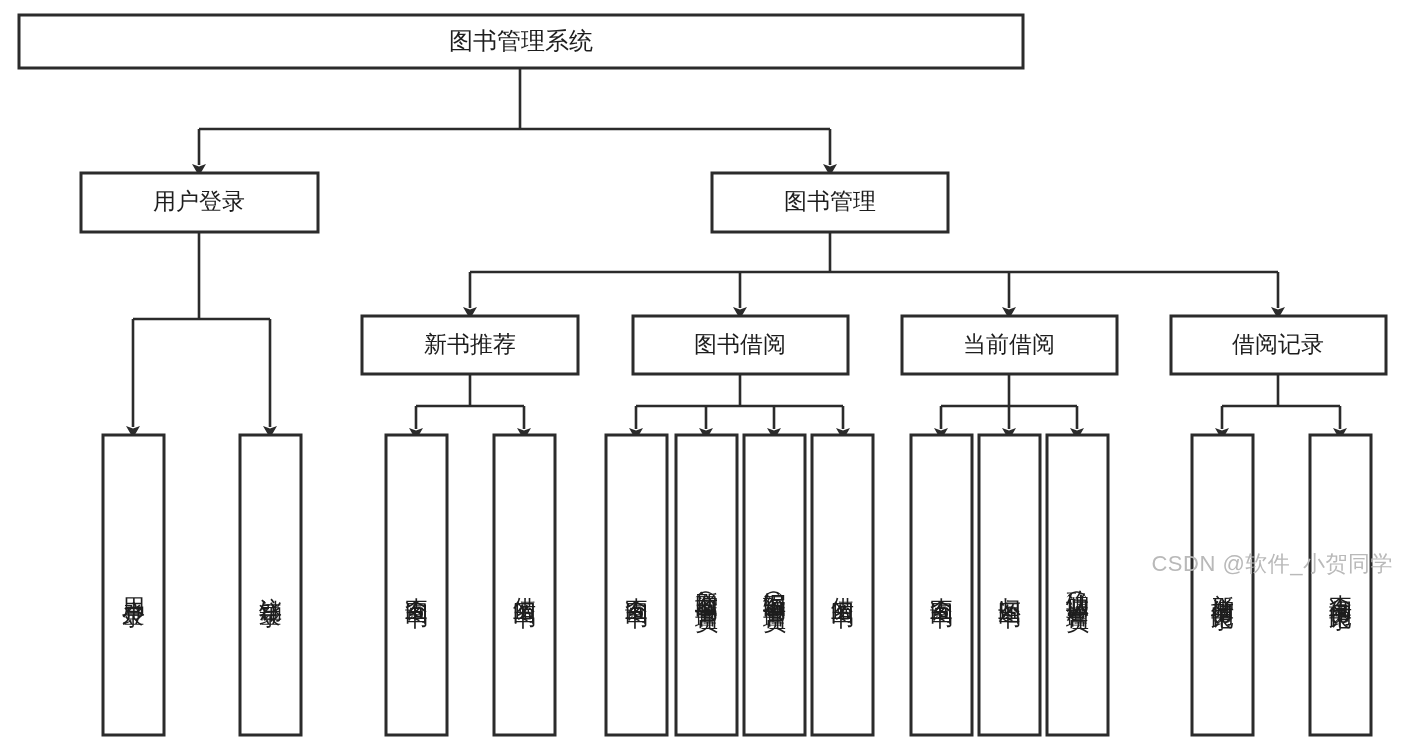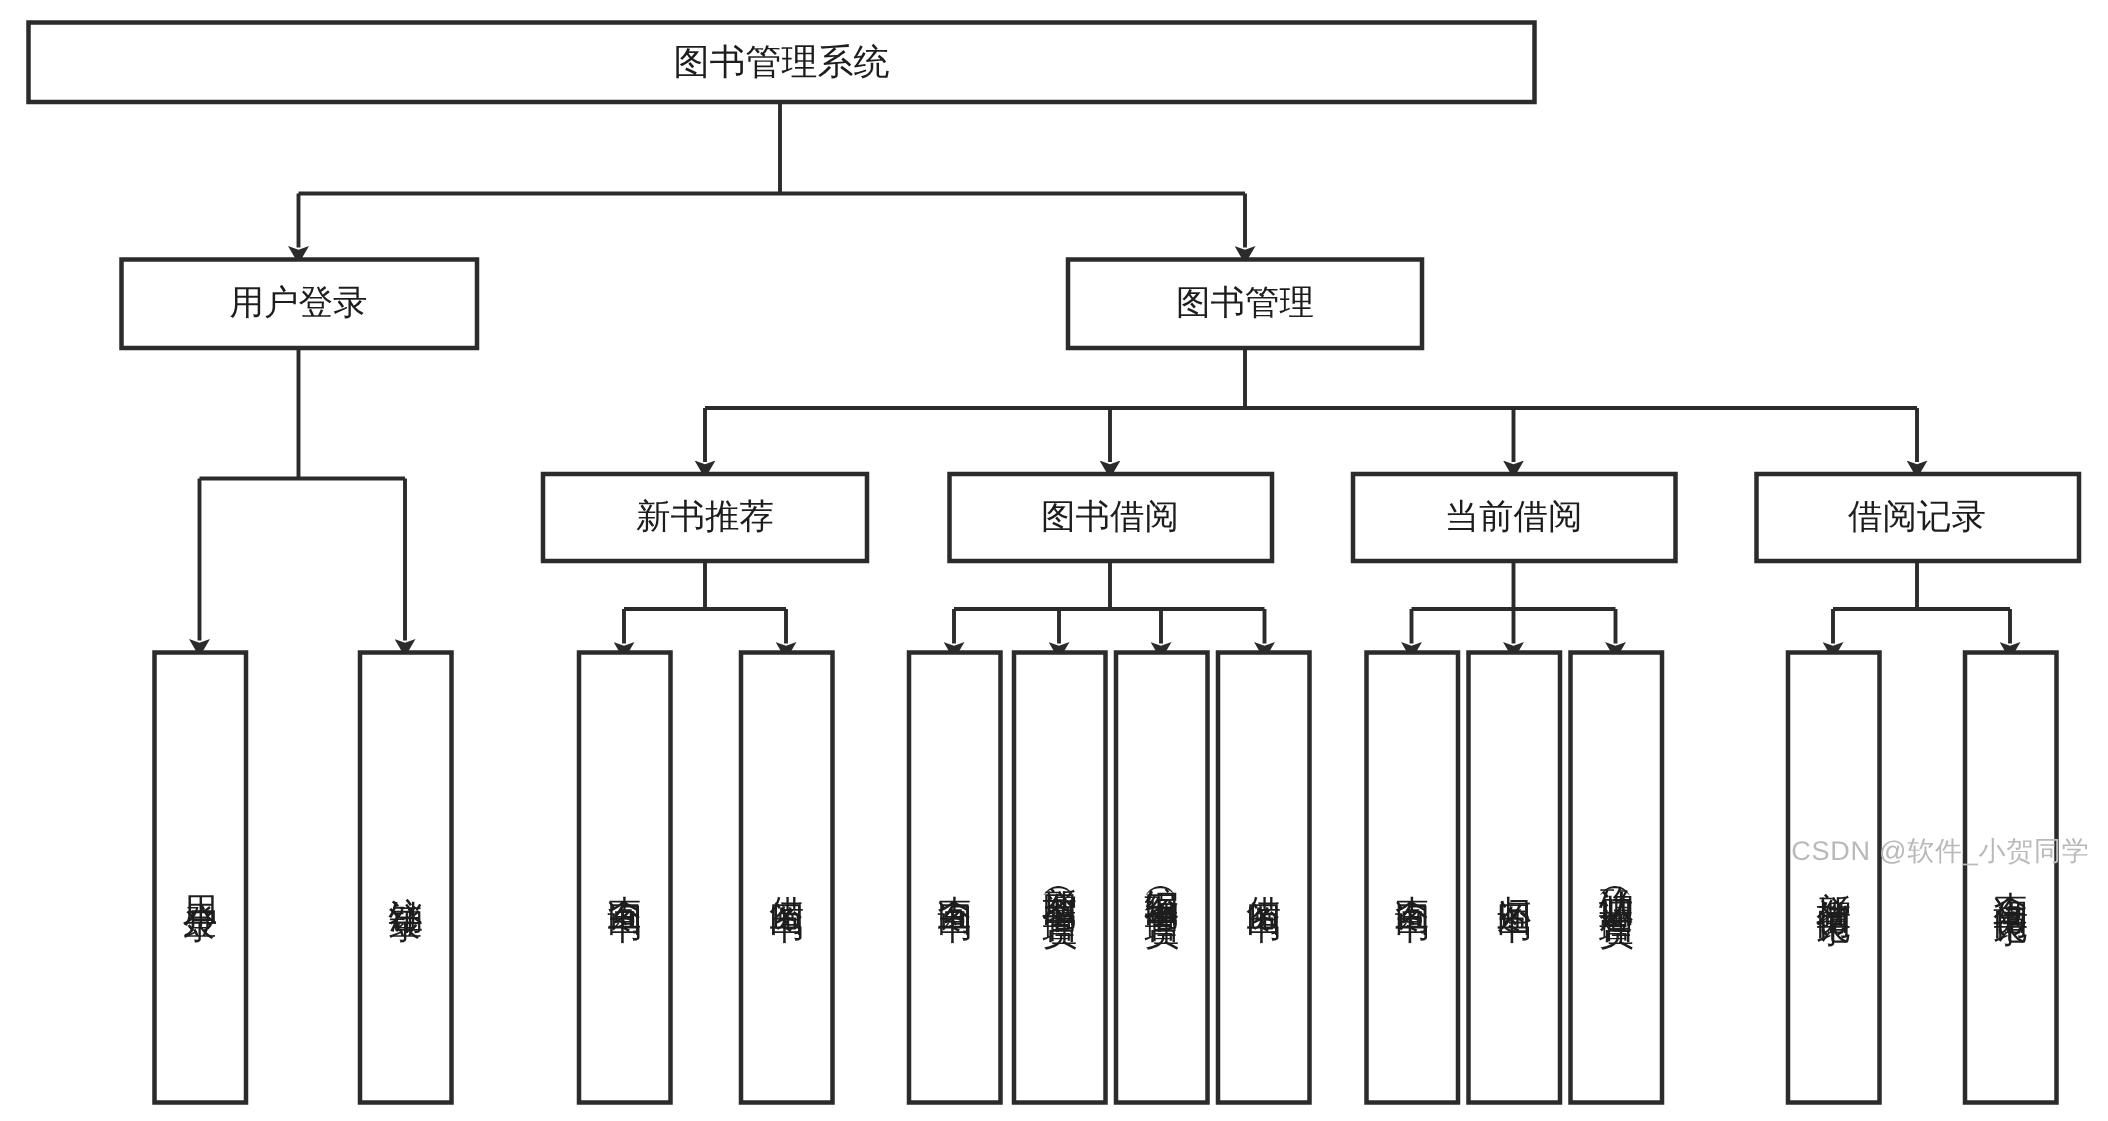--- a/index.html
+++ b/index.html
@@ -34,21 +34,21 @@
     align-items:center;
     justify-content:center;
     white-space:nowrap;
     pointer-events:none;
     user-select:none;
   }
   #watermark{
     position:absolute;
     right:12px;bottom:6px;
     font-family:"Liberation Sans","DejaVu Sans",sans-serif;
-    font-size:18px;
+    font-size:22px;
     color:#b9b9b9;
     letter-spacing:0.5px;
     white-space:nowrap;
   }
 </style>
 </head>
 <body>
 
 <div id="diagram-root">
 

